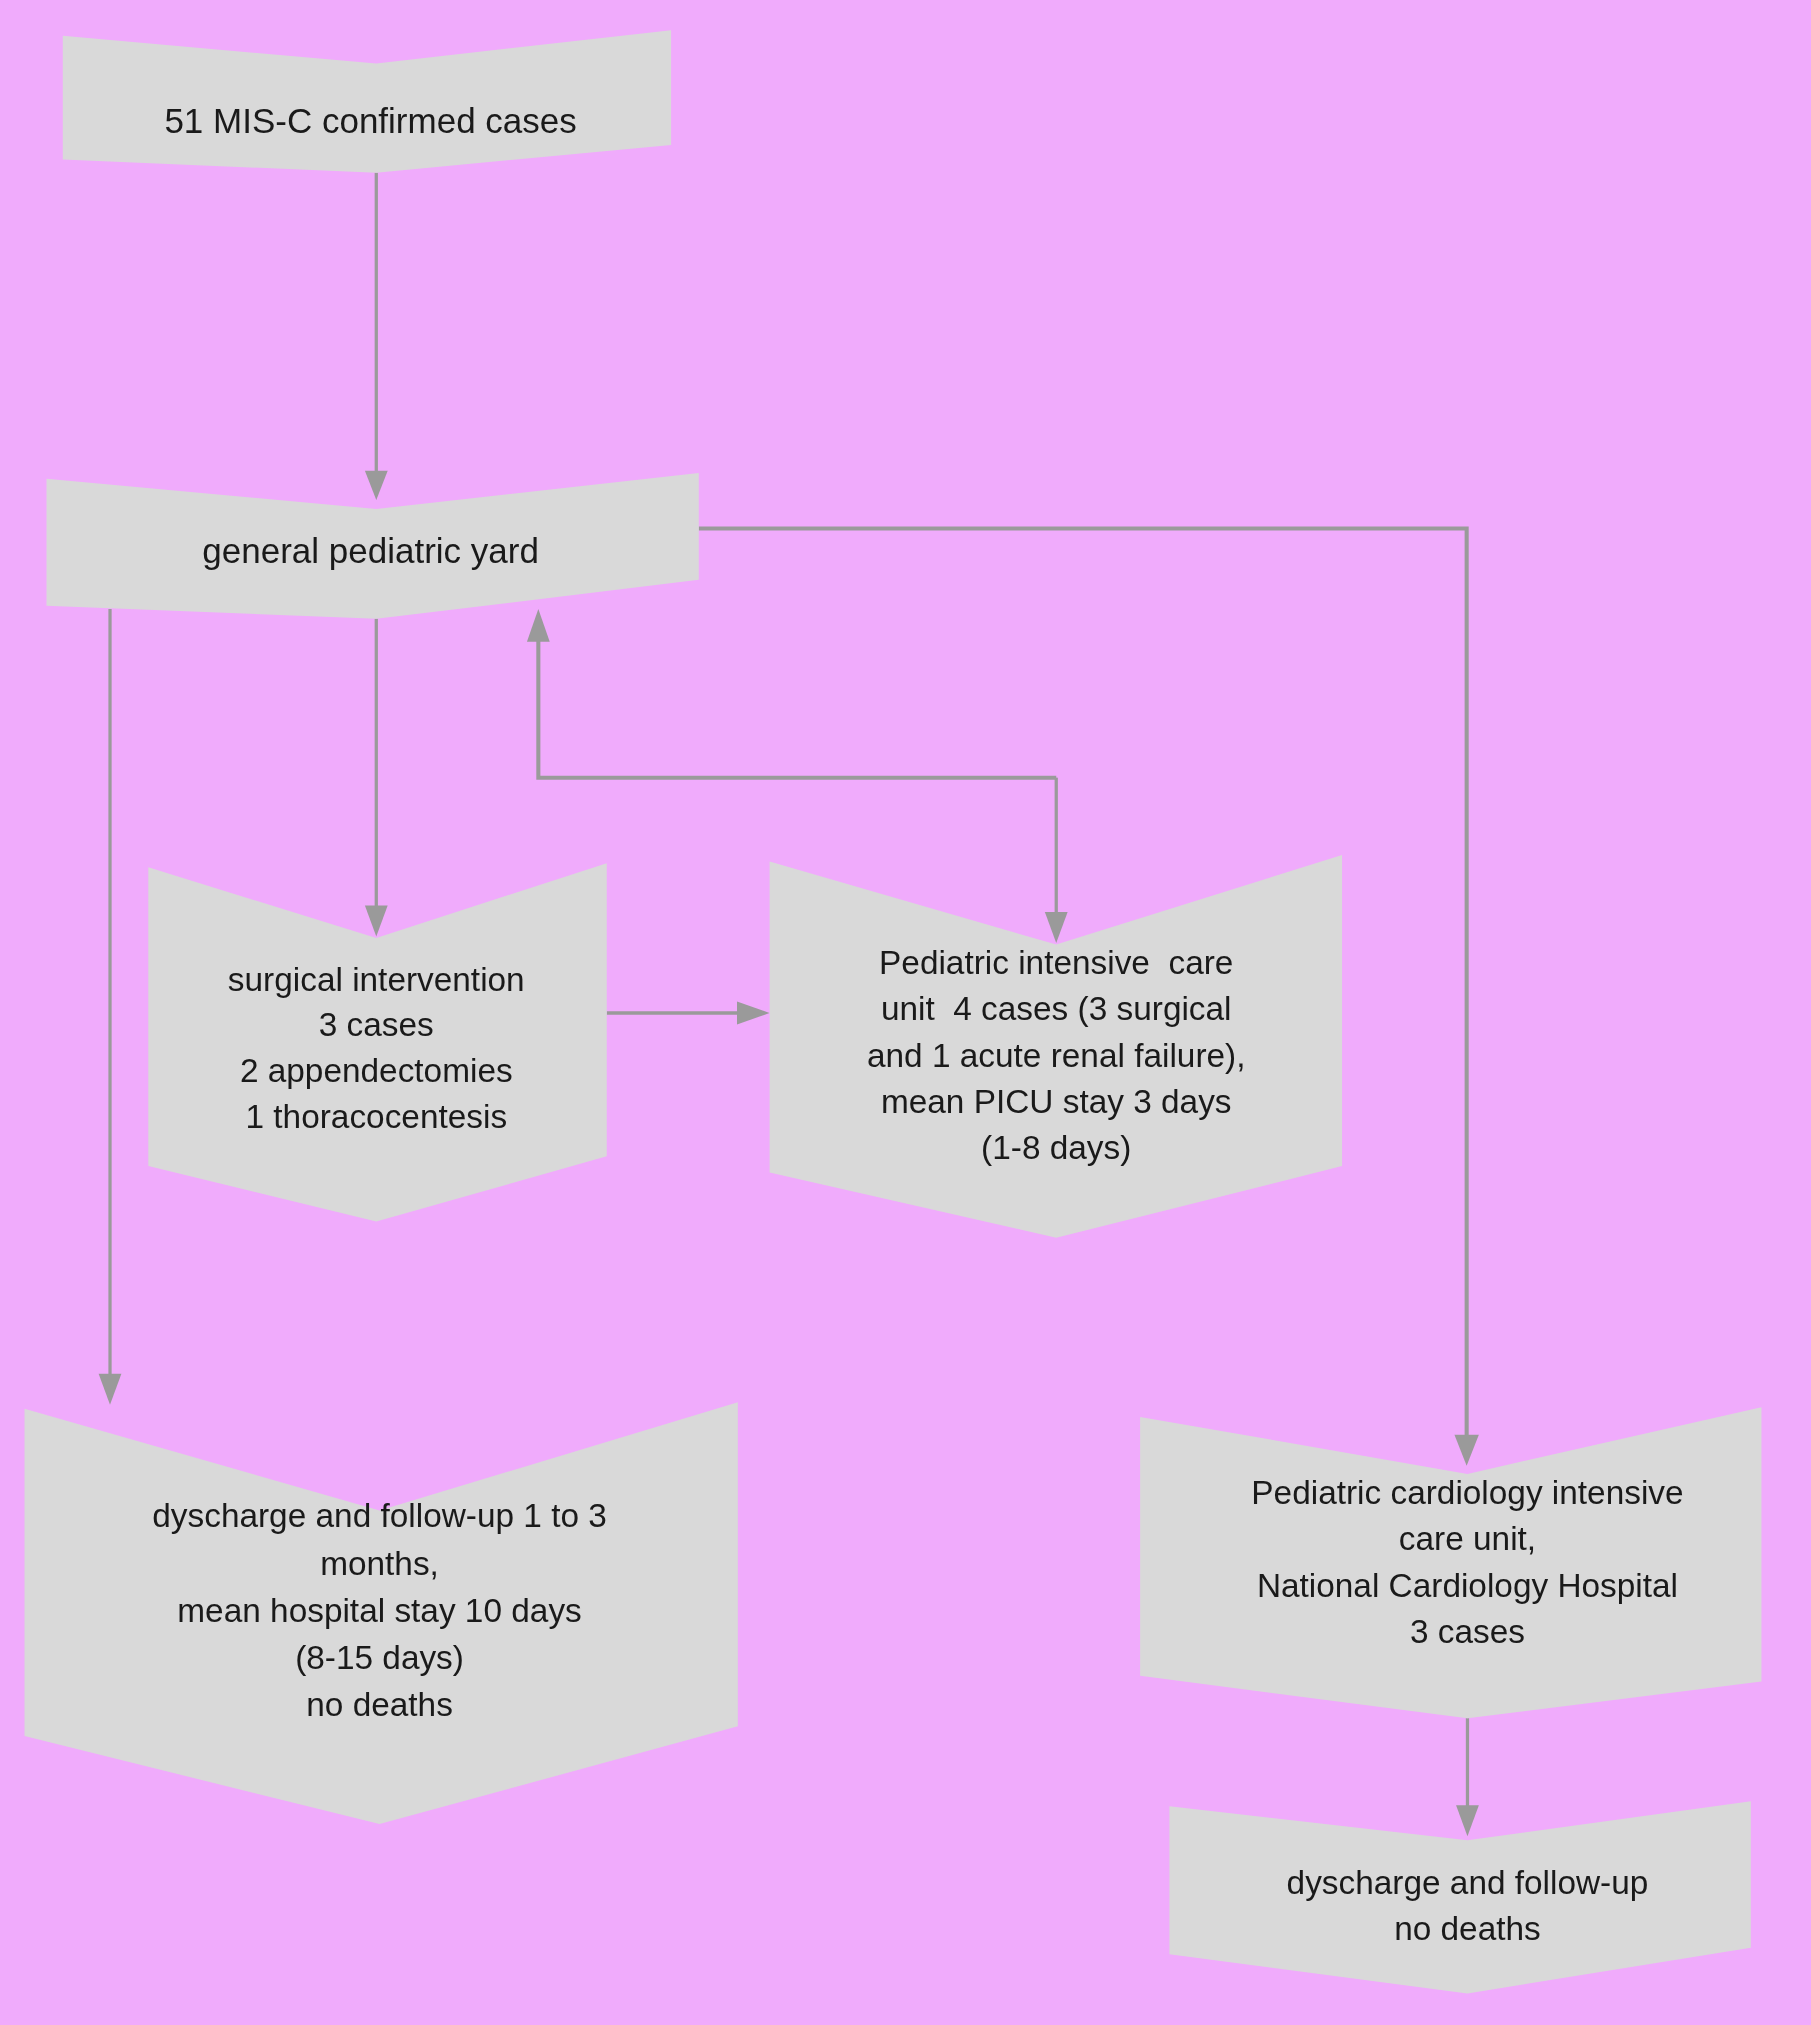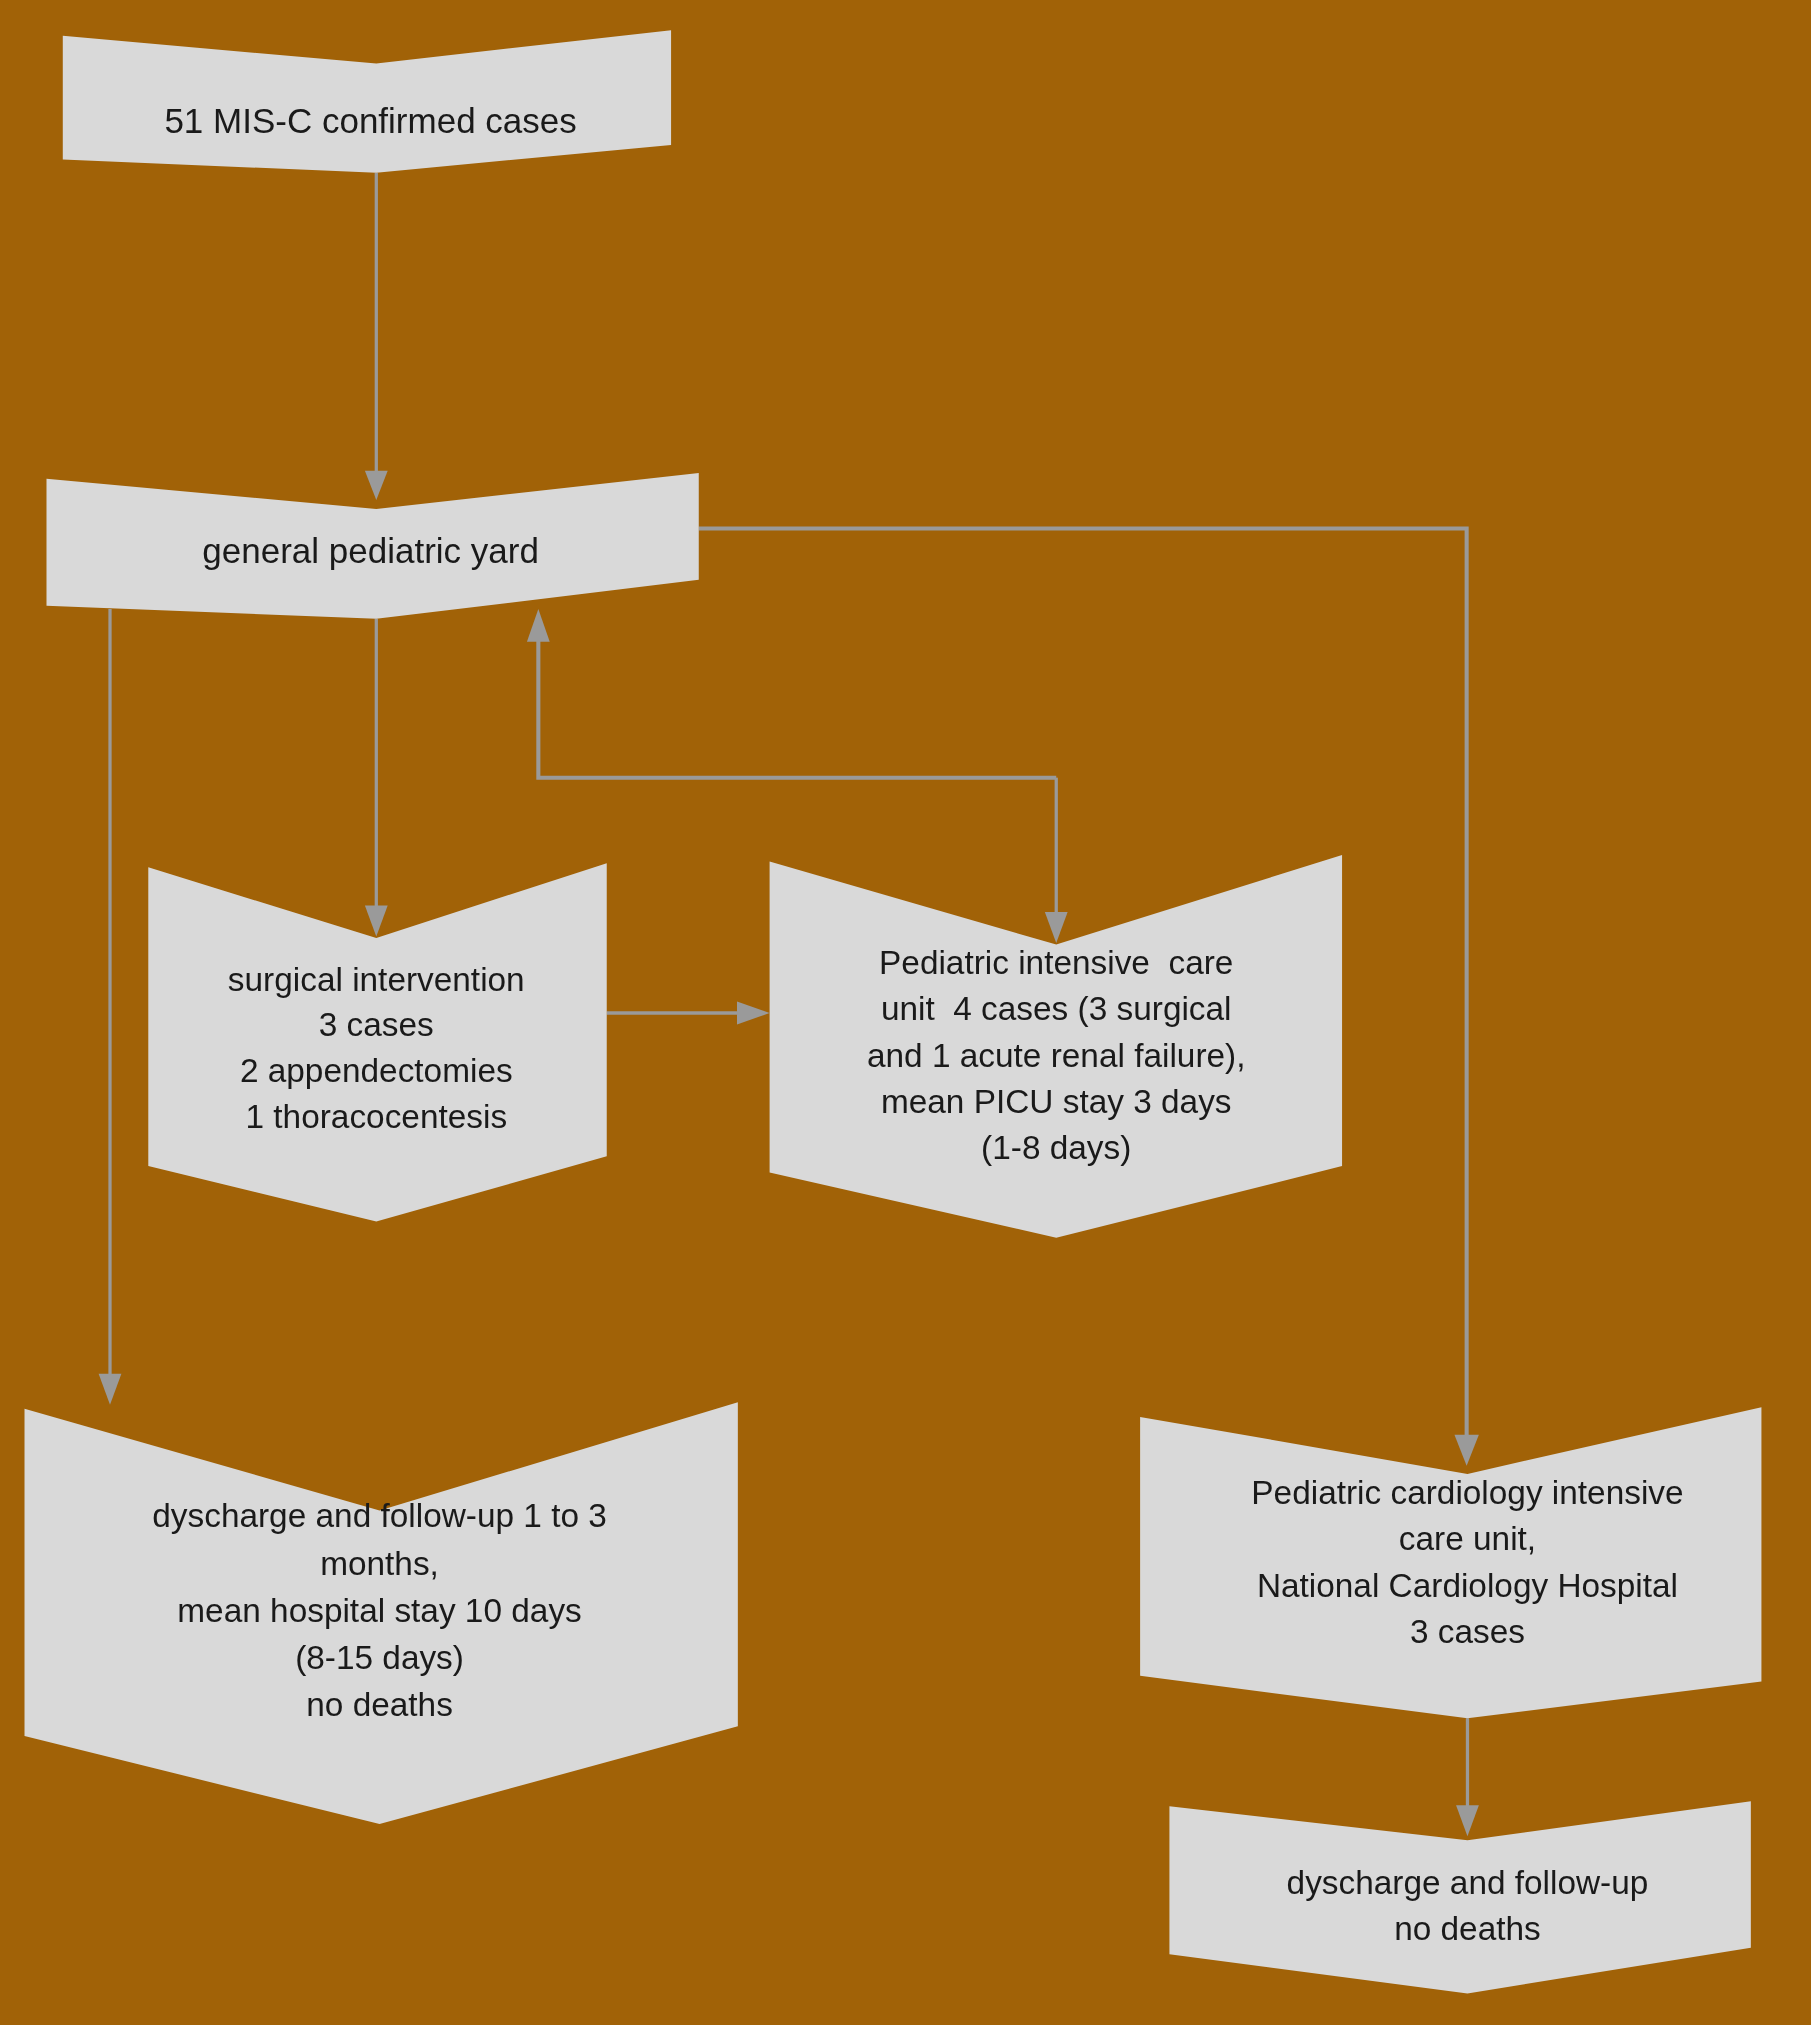--- a/index.html
+++ b/index.html
@@ -8,21 +8,21 @@
     padding: 0;
     background: #ffffff;
   }
   body {
     font-family: "Liberation Sans", sans-serif;
   }
   #canvas {
     position: relative;
     width: 1812px;
     height: 2026px;
-    background: #a16207;
+    background: #f0abfc;
     overflow: hidden;
   }
   #flow-svg {
     position: absolute;
     top: 0;
     left: 0;
     width: 1812px;
     height: 2026px;
     display: block;
   }

